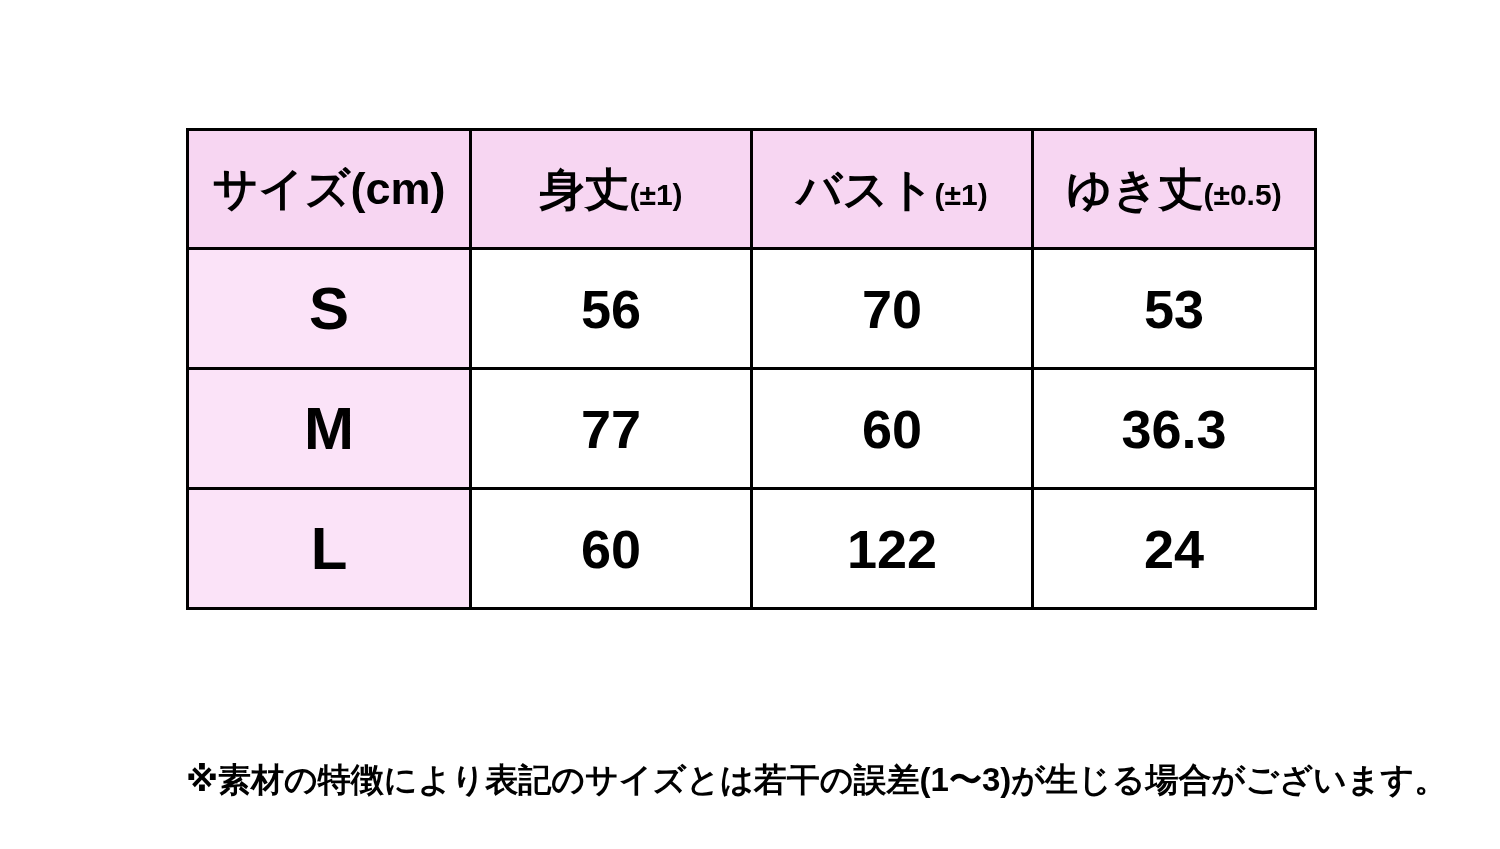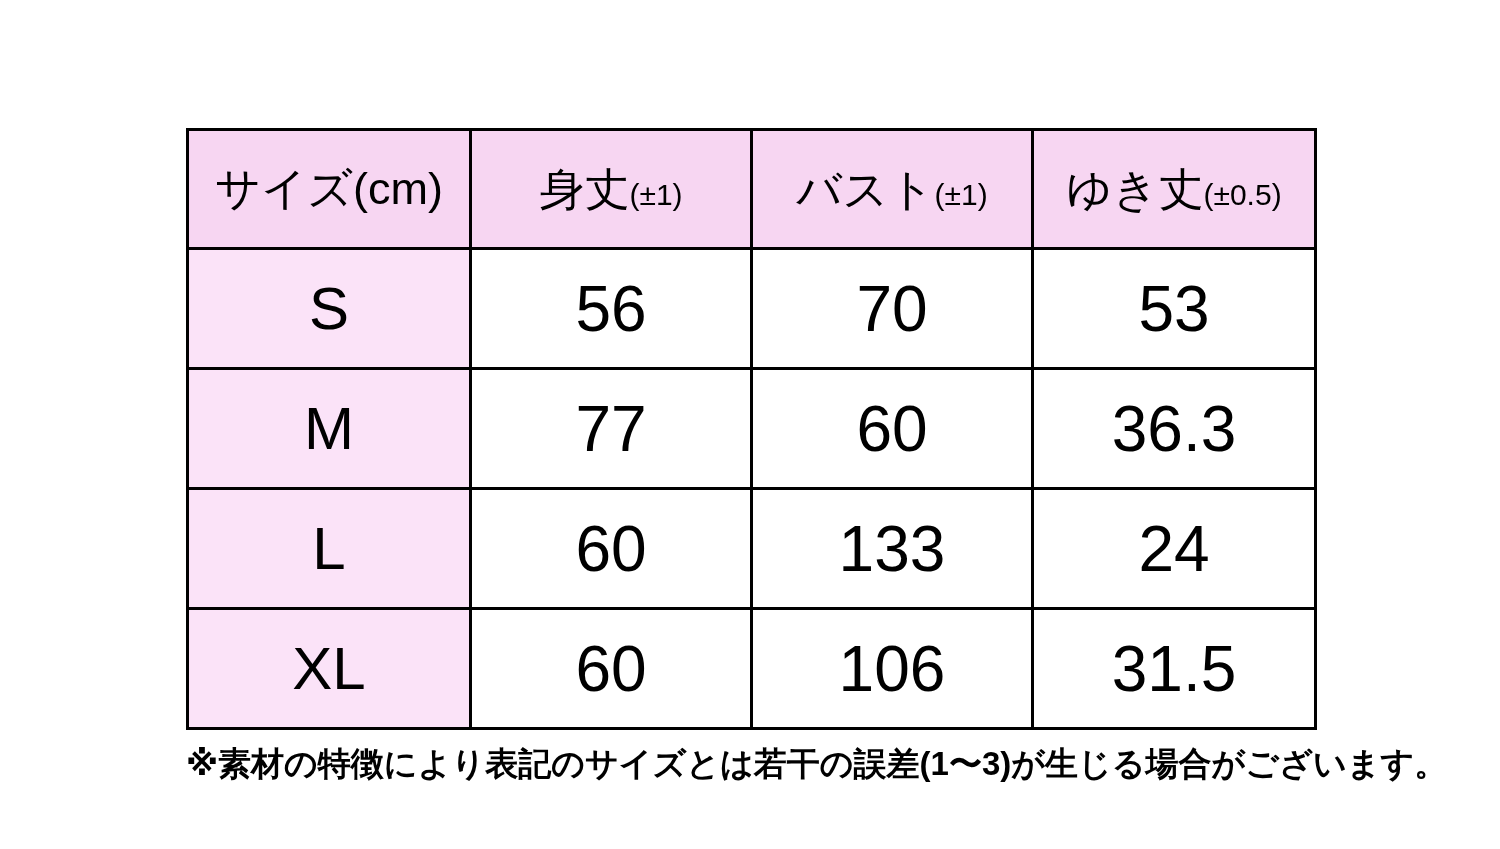--- a/index.html
+++ b/index.html
@@ -30,21 +30,21 @@
     border-collapse: collapse;
     table-layout: fixed;
     width: 1128px;
     background: #ffffff;
   }
   table.size-table td, table.size-table th {
     border: 3px solid #000000;
     text-align: center;
     vertical-align: middle;
     padding: 0;
-    font-weight: normal;
+    font-weight: bold;
   }
   col.c0 { width: 283px; }
   col.c1 { width: 281px; }
   col.c2 { width: 281px; }
   col.c3 { width: 283px; }
 
   tr.header-row td { height: 116px; background: #f7d6f2; }
   tr.body-row td { height: 117px; }
   td.rowhead { background: #fbe3f8; }
 
@@ -59,27 +59,27 @@
     vertical-align: baseline;
   }
   .hdr-unit {
     font-size: 45px;
   }
   .size-label {
     font-size: 60px;
     line-height: 1;
   }
   .measure-val {
-    font-size: 64px;
+    font-size: 54px;
     line-height: 1;
   }
   .note {
     position: absolute;
     left: 186px;
-    top: 744px;
+    top: 760px;
     width: 1230px;
     font-size: 33px;
     font-weight: bold;
     letter-spacing: 0px;
     white-space: nowrap;
     line-height: 1.2;
   }
 </style>
 </head>
 <body>
@@ -141,40 +141,26 @@
         </tr>
 
         <tr class="body-row">
           <td class="rowhead">
             <span class="size-label">L</span>
           </td>
           <td>
             <span class="measure-val">60</span>
           </td>
           <td>
-            <span class="measure-val">133</span>
+            <span class="measure-val">122</span>
           </td>
           <td>
             <span class="measure-val">24</span>
           </td>
         </tr>
 
-        <tr class="body-row">
-          <td class="rowhead">
-            <span class="size-label">XL</span>
-          </td>
-          <td>
-            <span class="measure-val">60</span>
-          </td>
-          <td>
-            <span class="measure-val">106</span>
-          </td>
-          <td>
-            <span class="measure-val">31.5</span>
-          </td>
-        </tr>
       </tbody>
     </table>
   </div>
 
   <div class="note">※素材の特徴により表記のサイズとは若干の誤差(1〜3)が生じる場合がございます。</div>
 
 </div>
 
 </body></html>

